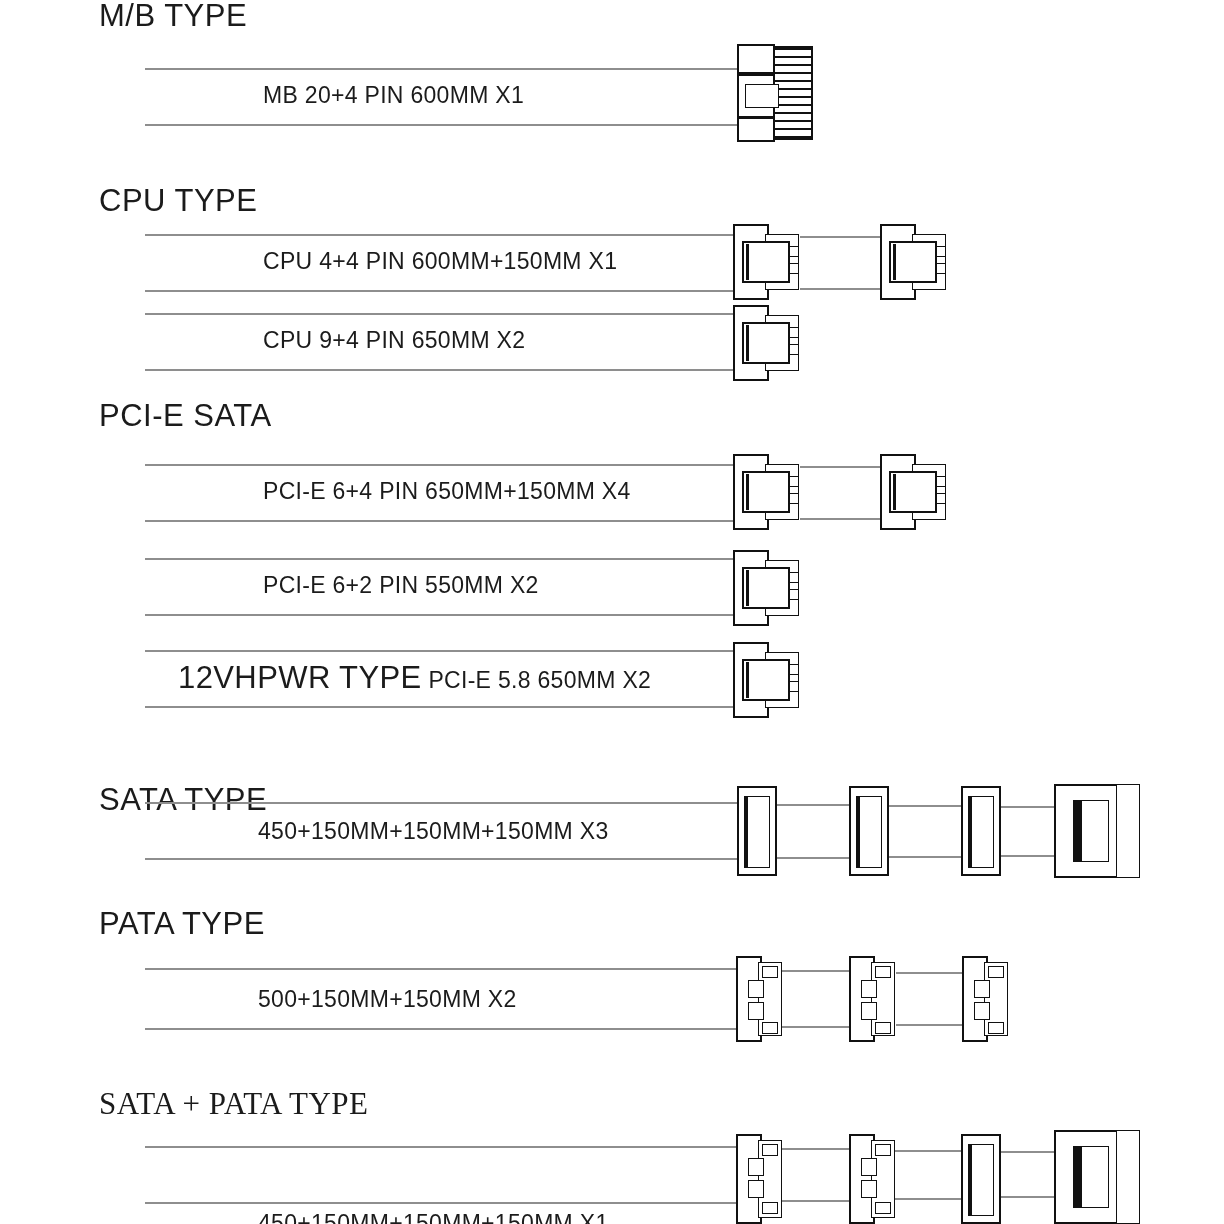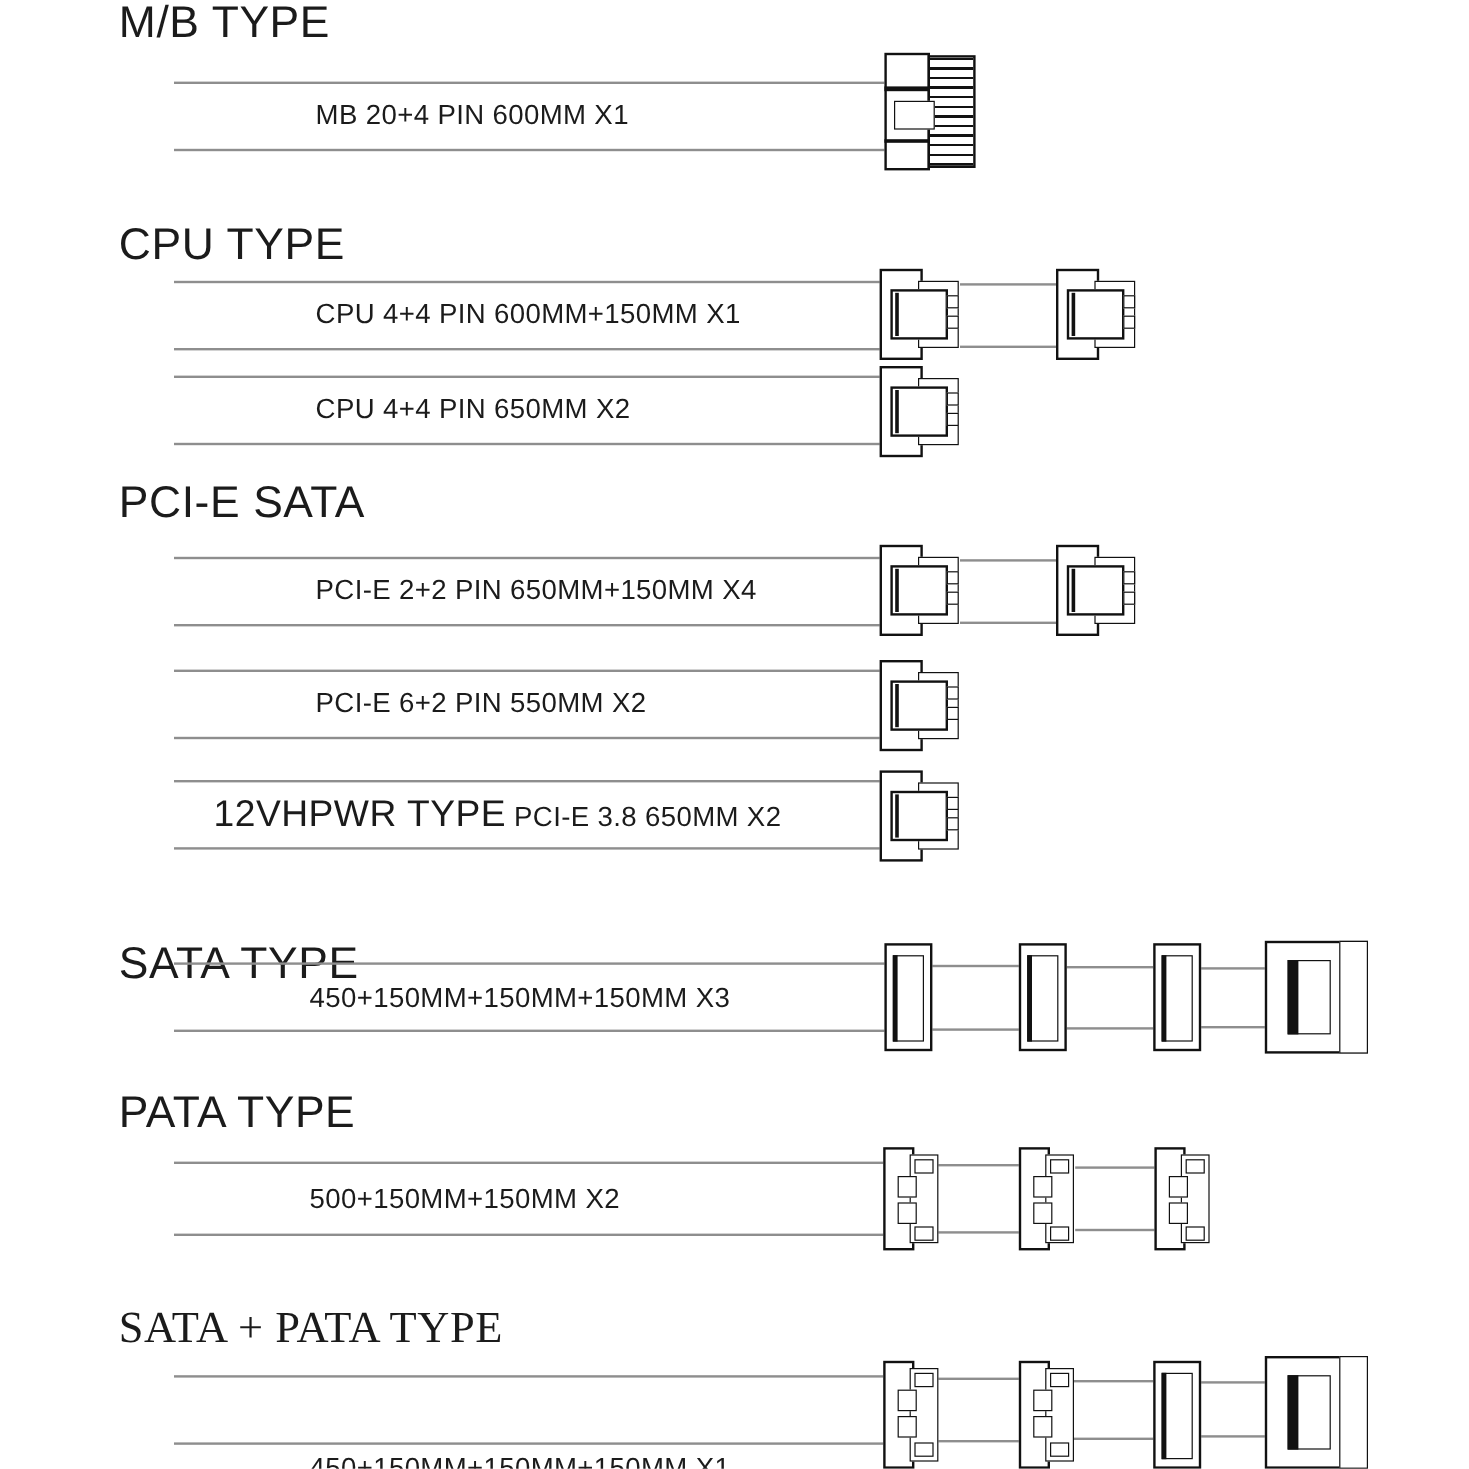--- a/index.html
+++ b/index.html
@@ -20,21 +20,21 @@
     position: absolute;
     left: 0; top: 0;
     width: 1224px;
     height: 1224px;
     background: #ffffff;
   }
 
   
   .section-title {
     position: absolute;
-    font-size: 37px;
+    font-size: 31px;
     font-weight: 400;
     letter-spacing: 0.5px;
     color: #1b1b1b;
     white-space: nowrap;
     line-height: 1;
   }
 
   
   .cable-row {
     position: absolute;
@@ -139,40 +139,40 @@
       <div class="bx" style="left:889px; top:241px; width:48px; height:42px;"></div>
       <div class="fill" style="left:893px; top:244px; width:3px; height:36px;"></div>
       <div class="bx hair" style="left:936px; top:246px; width:10px; height:11px;"></div>
       <div class="bx hair" style="left:936px; top:263px; width:10px; height:11px;"></div>
     </div>
   </div>
 
   <div class="cable-row">
     <div class="cable-line" style="left:145px; top:313px; width:590px;"></div>
     <div class="cable-line" style="left:145px; top:369px; width:590px;"></div>
-    <div class="cable-label" style="left:263px; top:329px;">CPU 4+4 PIN 650MM X2</div>
+    <div class="cable-label" style="left:263px; top:329px;">CPU 9+4 PIN 650MM X2</div>
 
     <div class="conn">
       <div class="bx" style="left:733px; top:305px; width:36px; height:76px;"></div>
       <div class="bx thin" style="left:765px; top:315px; width:34px; height:56px;"></div>
       <div class="bx" style="left:742px; top:322px; width:48px; height:42px;"></div>
       <div class="fill" style="left:746px; top:325px; width:3px; height:36px;"></div>
       <div class="bx hair" style="left:789px; top:327px; width:10px; height:11px;"></div>
       <div class="bx hair" style="left:789px; top:344px; width:10px; height:11px;"></div>
     </div>
   </div>
 
   <div class="section-title" style="left:99px; top:400px;">PCI-E SATA</div>
 
   <div class="cable-row">
     <div class="cable-line" style="left:145px; top:464px; width:590px;"></div>
     <div class="cable-line" style="left:145px; top:520px; width:590px;"></div>
     <div class="cable-line" style="left:800px; top:466px; width:80px;"></div>
     <div class="cable-line" style="left:800px; top:518px; width:80px;"></div>
-    <div class="cable-label" style="left:263px; top:480px;">PCI-E 2+2 PIN 650MM+150MM  X4</div>
+    <div class="cable-label" style="left:263px; top:480px;">PCI-E 6+4 PIN 650MM+150MM  X4</div>
 
     <div class="conn">
       <div class="bx" style="left:733px; top:454px; width:36px; height:76px;"></div>
       <div class="bx thin" style="left:765px; top:464px; width:34px; height:56px;"></div>
       <div class="bx" style="left:742px; top:471px; width:48px; height:42px;"></div>
       <div class="fill" style="left:746px; top:474px; width:3px; height:36px;"></div>
       <div class="bx hair" style="left:789px; top:476px; width:10px; height:11px;"></div>
       <div class="bx hair" style="left:789px; top:493px; width:10px; height:11px;"></div>
     </div>
 
@@ -198,21 +198,21 @@
       <div class="fill" style="left:746px; top:570px; width:3px; height:36px;"></div>
       <div class="bx hair" style="left:789px; top:572px; width:10px; height:11px;"></div>
       <div class="bx hair" style="left:789px; top:589px; width:10px; height:11px;"></div>
     </div>
   </div>
 
   <div class="cable-row">
     <div class="cable-line" style="left:145px; top:650px; width:590px;"></div>
     <div class="cable-line" style="left:145px; top:706px; width:590px;"></div>
     <div class="cable-label" style="left:178px; top:662px;">
-      <span class="big">12VHPWR TYPE</span><span>&nbsp;</span><span>PCI-E 3.8 650MM X2</span>
+      <span class="big">12VHPWR TYPE</span><span>&nbsp;</span><span>PCI-E 5.8 650MM X2</span>
     </div>
 
     <div class="conn">
       <div class="bx" style="left:733px; top:642px; width:36px; height:76px;"></div>
       <div class="bx thin" style="left:765px; top:652px; width:34px; height:56px;"></div>
       <div class="bx" style="left:742px; top:659px; width:48px; height:42px;"></div>
       <div class="fill" style="left:746px; top:662px; width:3px; height:36px;"></div>
       <div class="bx hair" style="left:789px; top:664px; width:10px; height:11px;"></div>
       <div class="bx hair" style="left:789px; top:681px; width:10px; height:11px;"></div>
     </div>

